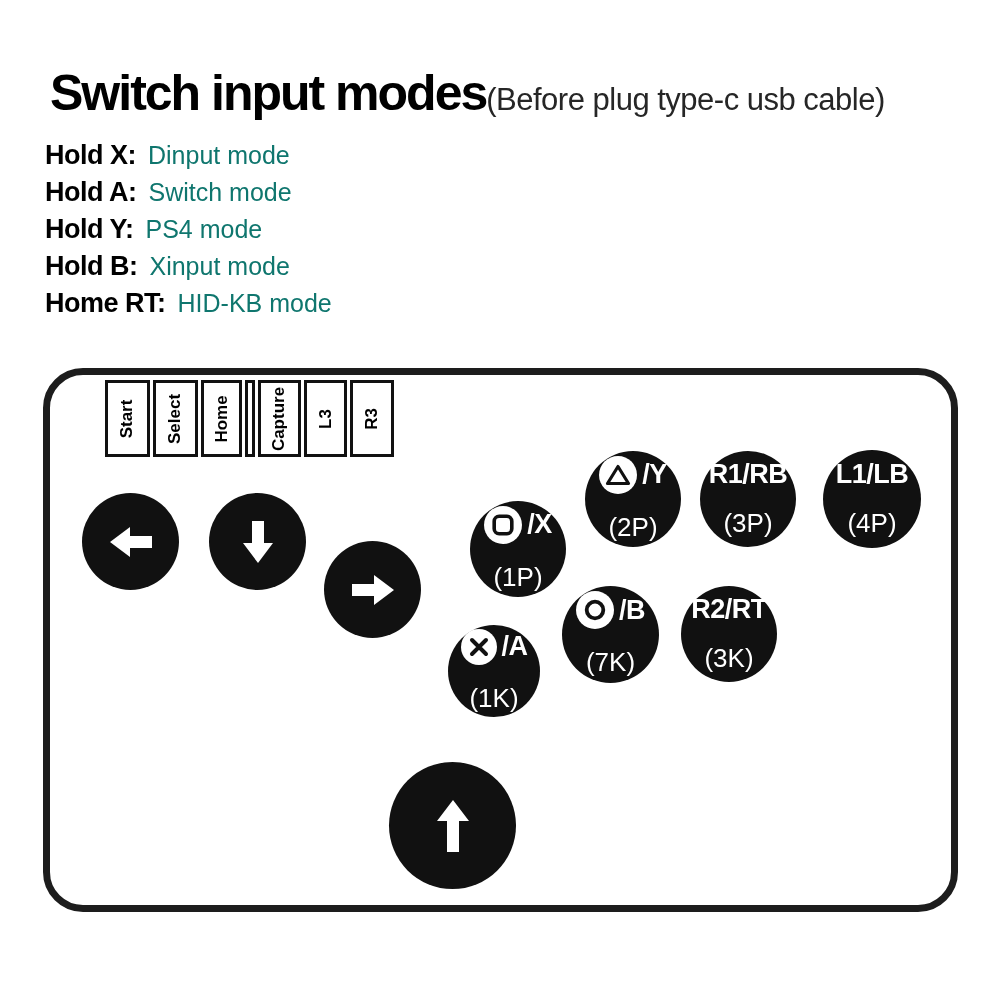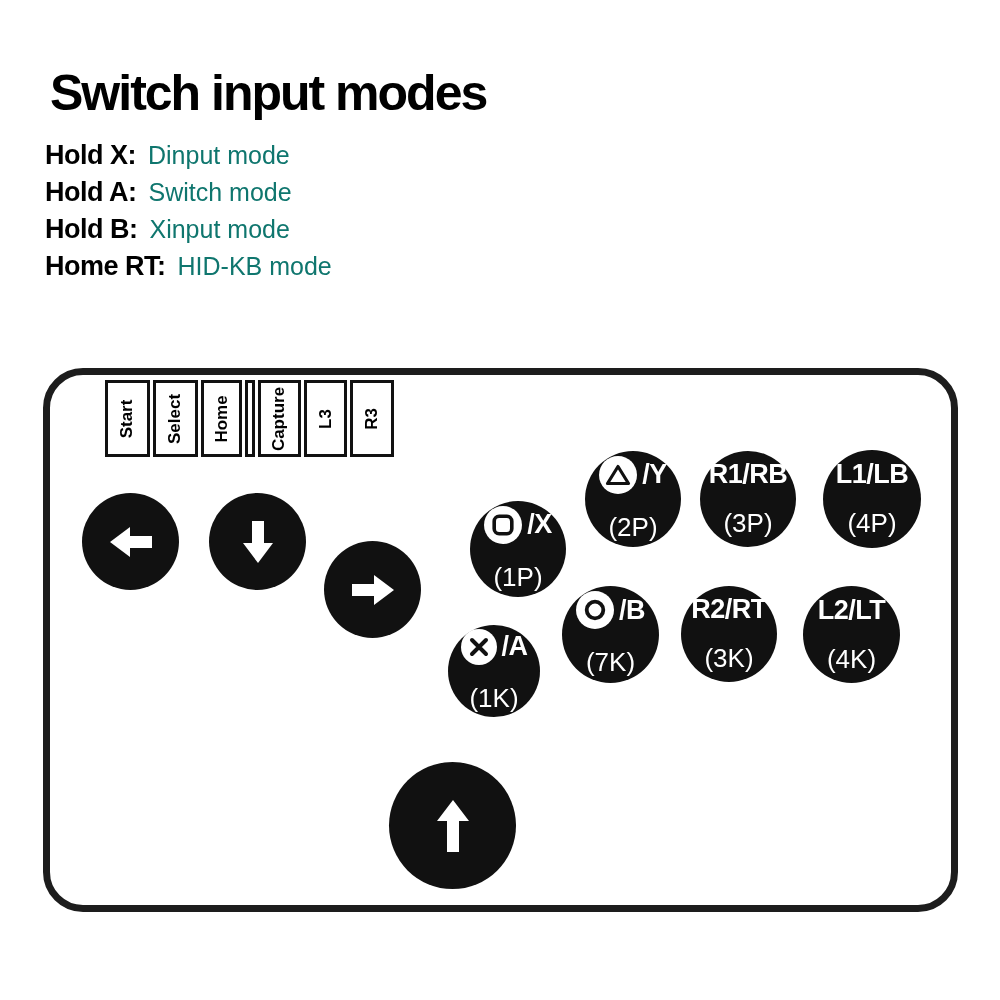--- a/index.html
+++ b/index.html
@@ -49,30 +49,35 @@
   .mini {
     width:38px; height:38px; background:#ffffff; border-radius:50%;
     display:flex; align-items:center; justify-content:center; flex:0 0 auto;
   }
 </style>
 </head>
 <body>
 
 <div class="header">
   <span class="title">Switch input modes</span>
+  <span class="subtitle">(Before plug type-c usb cable)</span>
 </div>
 
 <div class="hold-list">
   <div class="hold-row">
     <span class="hold-label">Hold X:</span>
     <span class="hold-mode">Dinput mode</span>
   </div>
   <div class="hold-row">
     <span class="hold-label">Hold A:</span>
     <span class="hold-mode">Switch mode</span>
+  </div>
+  <div class="hold-row">
+    <span class="hold-label">Hold Y:</span>
+    <span class="hold-mode">PS4 mode</span>
   </div>
   <div class="hold-row">
     <span class="hold-label">Hold B:</span>
     <span class="hold-mode">Xinput mode</span>
   </div>
   <div class="hold-row">
     <span class="hold-label">Home RT:</span>
     <span class="hold-mode">HID-KB mode</span>
   </div>
 </div>
@@ -178,18 +183,14 @@
       <span class="label">/B</span>
     </div>
     <span class="sub">(7K)</span>
   </div>
 
   <div class="btn" style="left:631px; top:211px; width:96px; height:96px;">
     <span class="label">R2/RT</span>
     <span class="sub">(3K)</span>
   </div>
 
-  <div class="btn" style="left:753px; top:211px; width:97px; height:97px;">
-    <span class="label">L2/LT</span>
-    <span class="sub">(4K)</span>
-  </div>
 
 </div>
 
 </body></html>

